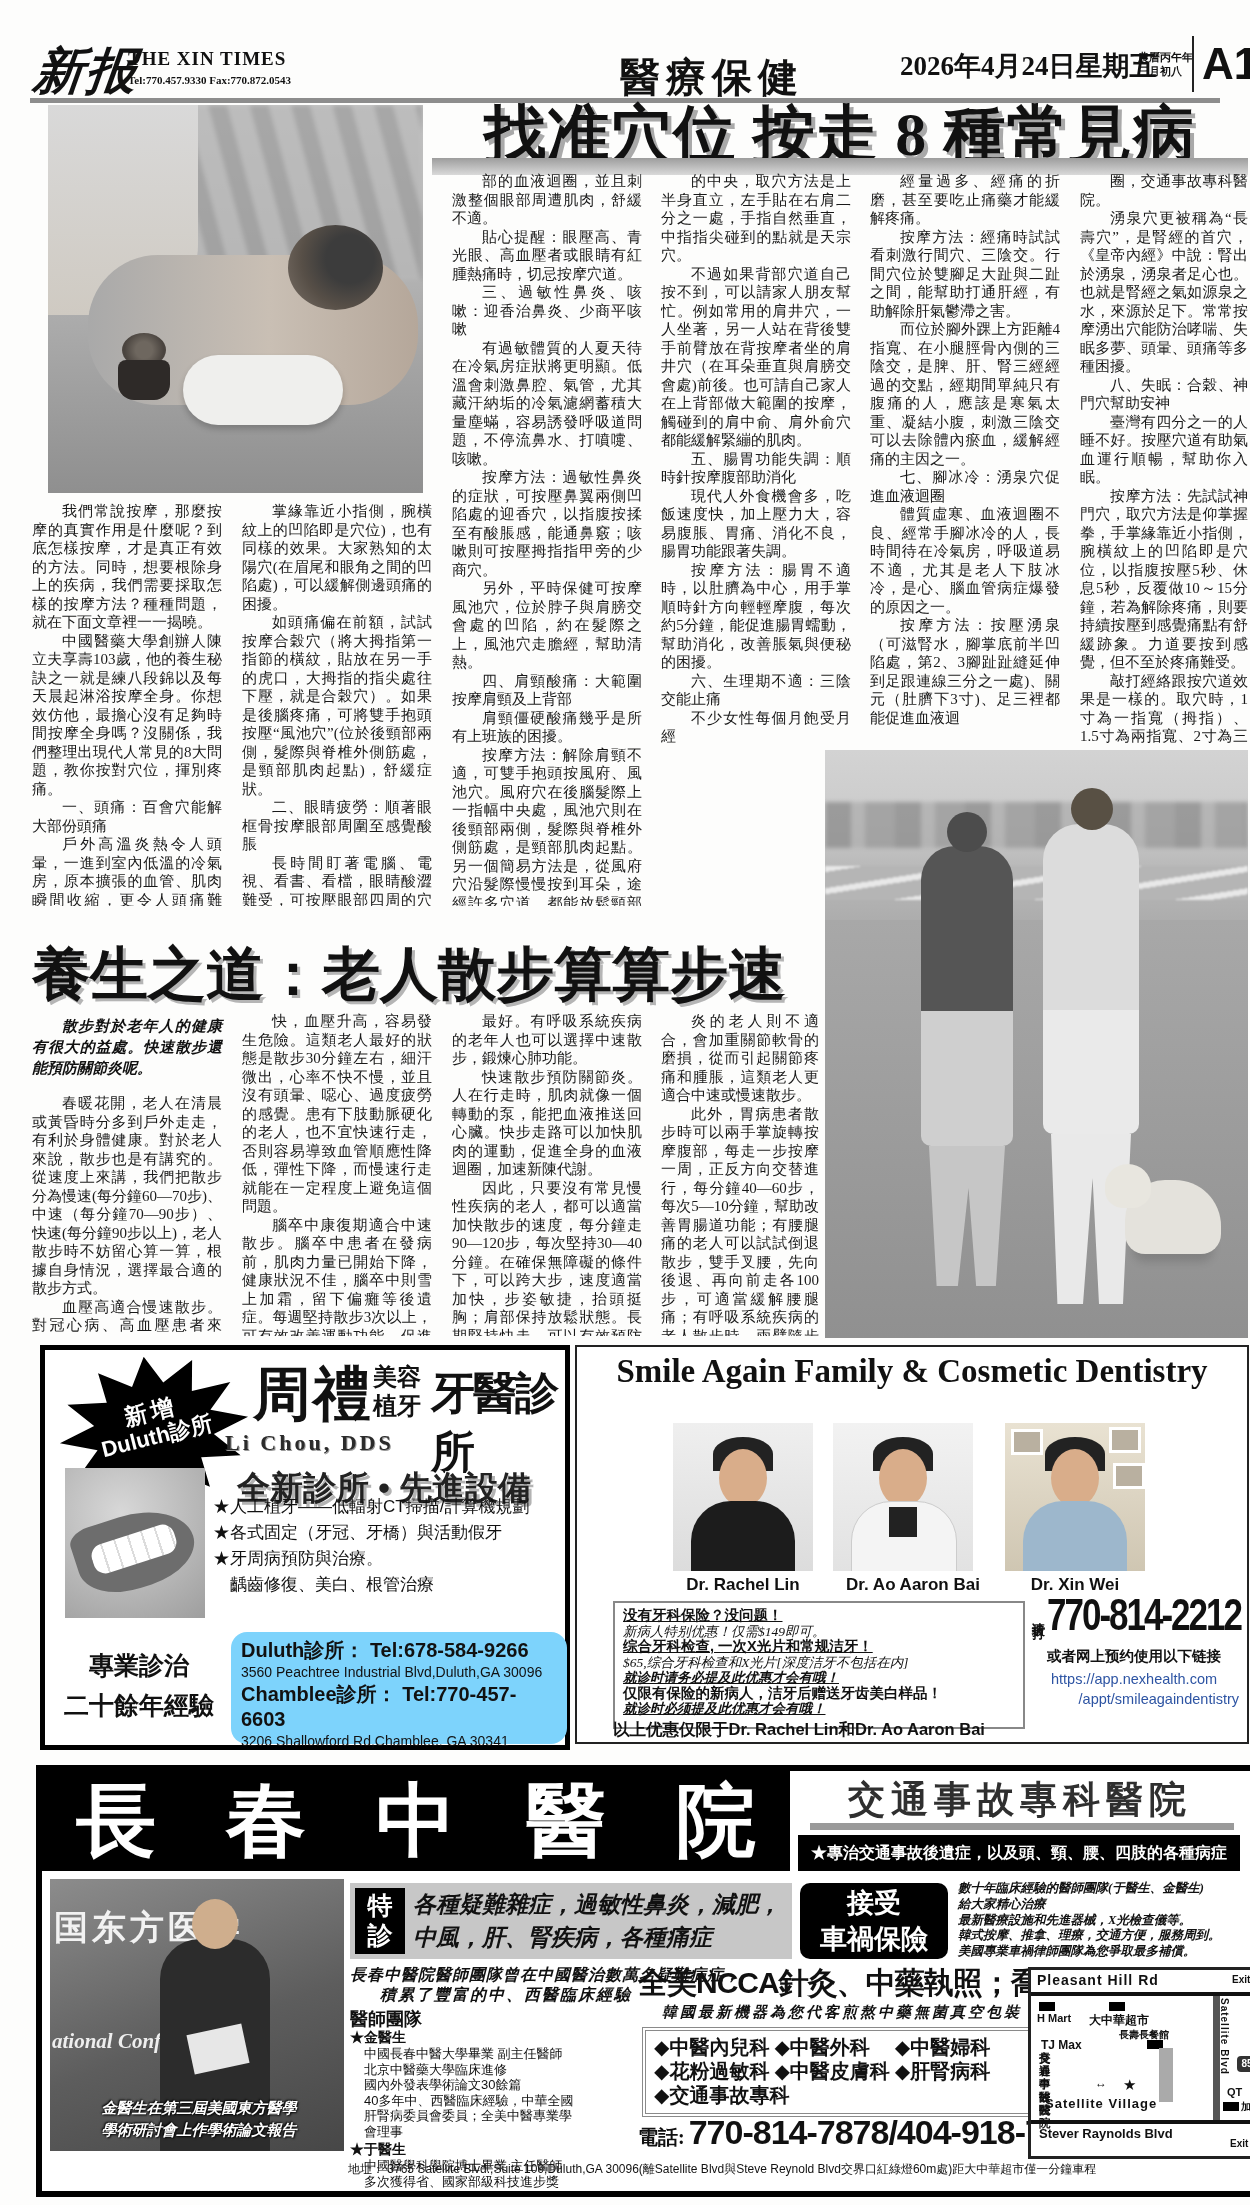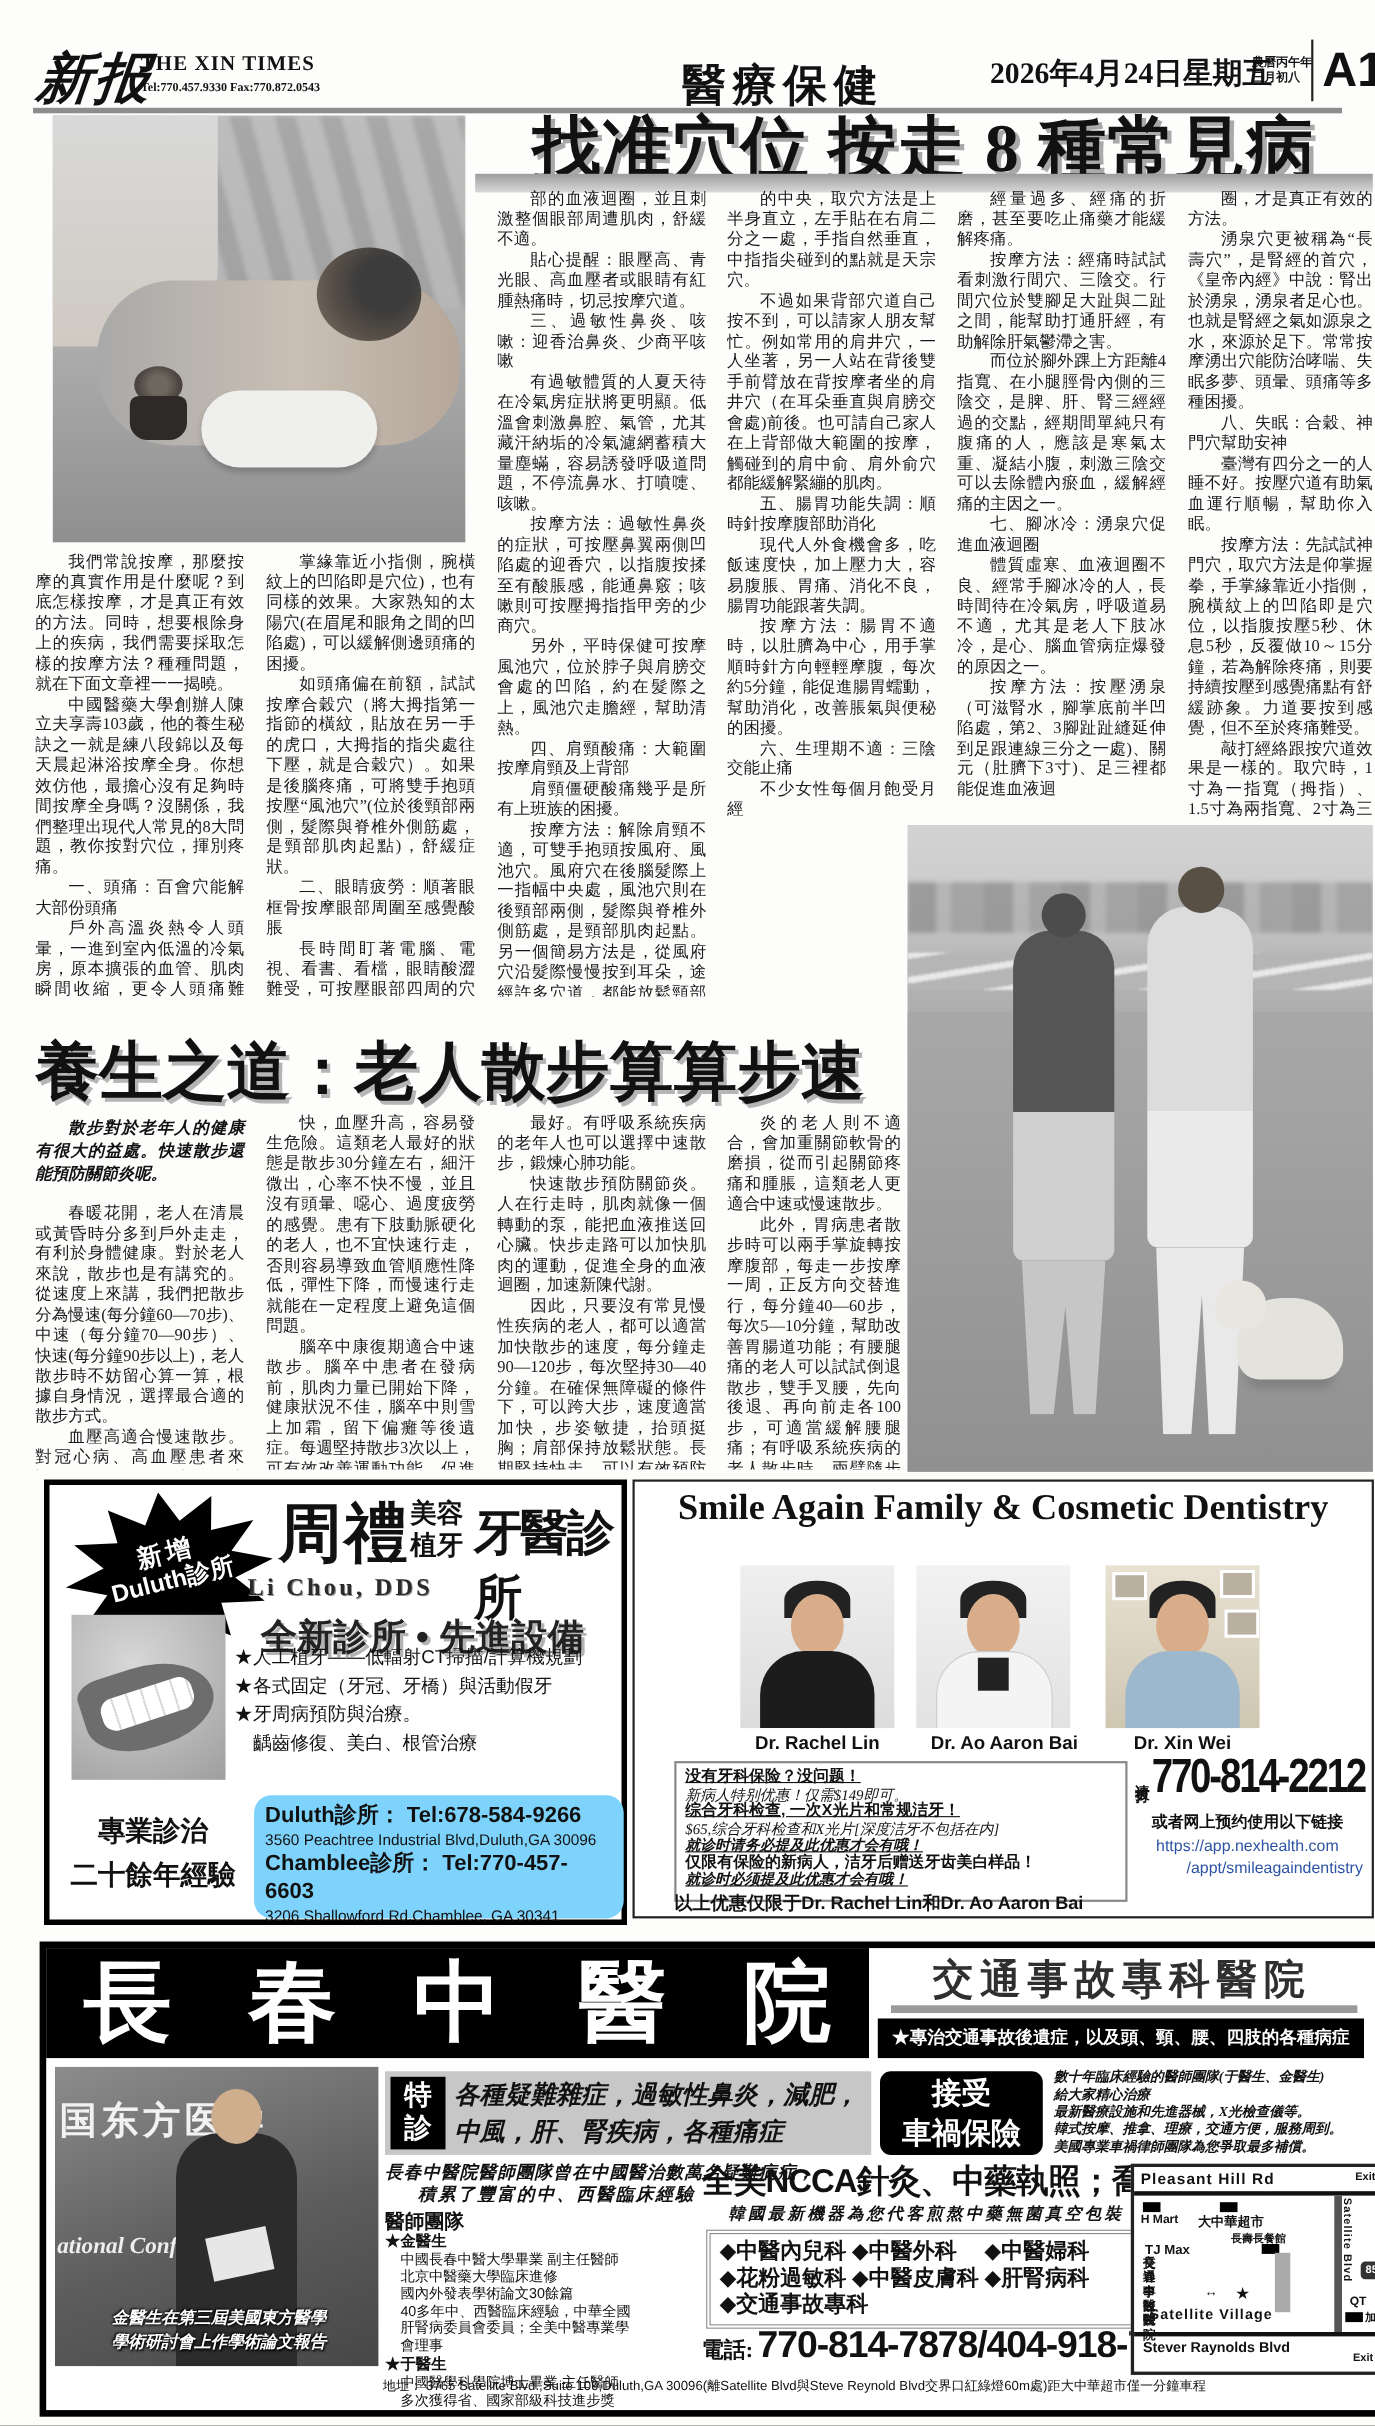--- a/index.html
+++ b/index.html
@@ -244,21 +244,21 @@
     </div>
   <div class="abs col" style="left:870px;top:172px;width:190px;height:572px;">
       <p>經量過多、經痛的折磨，甚至要吃止痛藥才能緩解疼痛。</p>
       <p>按摩方法：經痛時試試看刺激行間穴、三陰交。行間穴位於雙腳足大趾與二趾之間，能幫助打通肝經，有助解除肝氣鬱滯之害。</p>
       <p>而位於腳外踝上方距離4指寬、在小腿脛骨內側的三陰交，是脾、肝、腎三經經過的交點，經期間單純只有腹痛的人，應該是寒氣太重、凝結小腹，刺激三陰交可以去除體內瘀血，緩解經痛的主因之一。</p>
       <p>七、腳冰冷：湧泉穴促進血液迴圈</p>
       <p>體質虛寒、血液迴圈不良、經常手腳冰冷的人，長時間待在冷氣房，呼吸道易不適，尤其是老人下肢冰冷，是心、腦血管病症爆發的原因之一。</p>
       <p>按摩方法：按壓湧泉（可滋腎水，腳掌底前半凹陷處，第2、3腳趾趾縫延伸到足跟連線三分之一處)、關元（肚臍下3寸)、足三裡都能促進血液迴</p>
     </div>
   <div class="abs col" style="left:1080px;top:172px;width:168px;height:572px;">
-      <p>圈，才是真正有效的方法。</p>
+      <p>圈，交通事故專科醫院。</p>
       <p>湧泉穴更被稱為“長壽穴”，是腎經的首穴，《皇帝內經》中說：腎出於湧泉，湧泉者足心也。也就是腎經之氣如源泉之水，來源於足下。常常按摩湧出穴能防治哮喘、失眠多夢、頭暈、頭痛等多種困擾。</p>
       <p>八、失眠：合穀、神門穴幫助安神</p>
       <p>臺灣有四分之一的人睡不好。按壓穴道有助氣血運行順暢，幫助你入眠。</p>
       <p>按摩方法：先試試神門穴，取穴方法是仰掌握拳，手掌緣靠近小指側，腕橫紋上的凹陷即是穴位，以指腹按壓5秒、休息5秒，反覆做10～15分鐘，若為解除疼痛，則要持續按壓到感覺痛點有舒緩跡象。力道要按到感覺，但不至於疼痛難受。</p>
       <p>敲打經絡跟按穴道效果是一樣的。取穴時，1寸為一指寬（拇指）、1.5寸為兩指寬、2寸為三指寬。</p>
     </div>
 
   <div class="abs ph ph2">
     <div class="city"></div>
     <div class="foam"></div>

